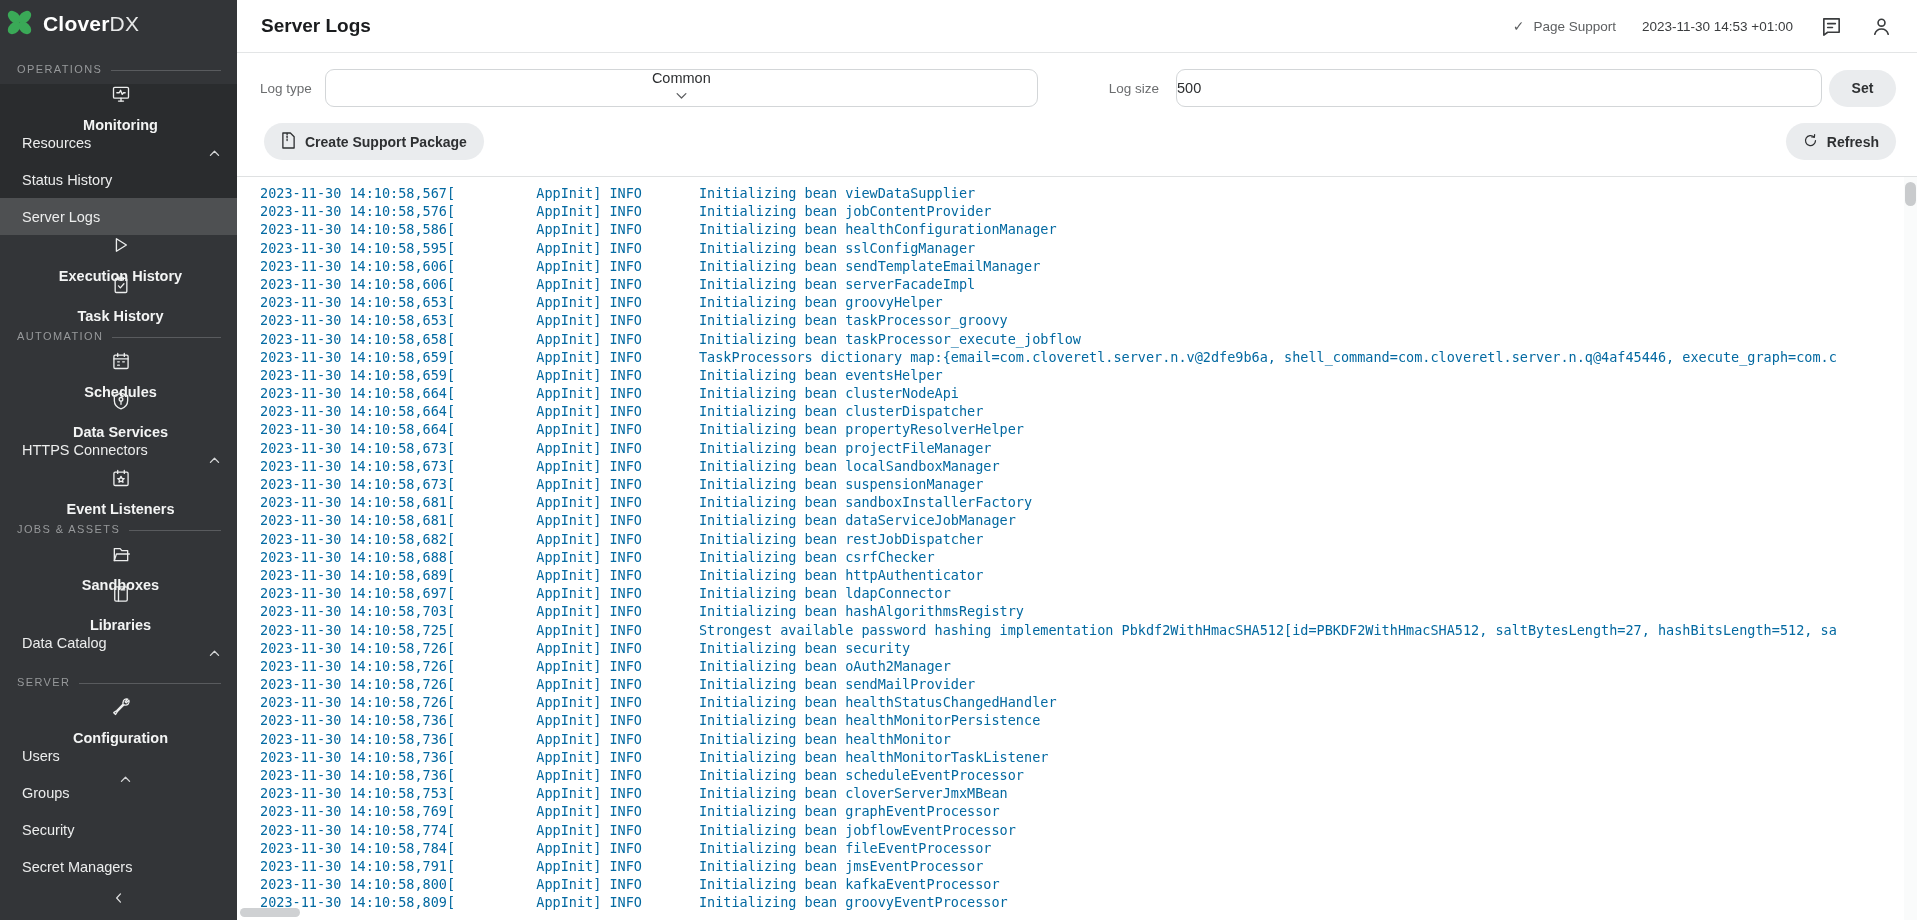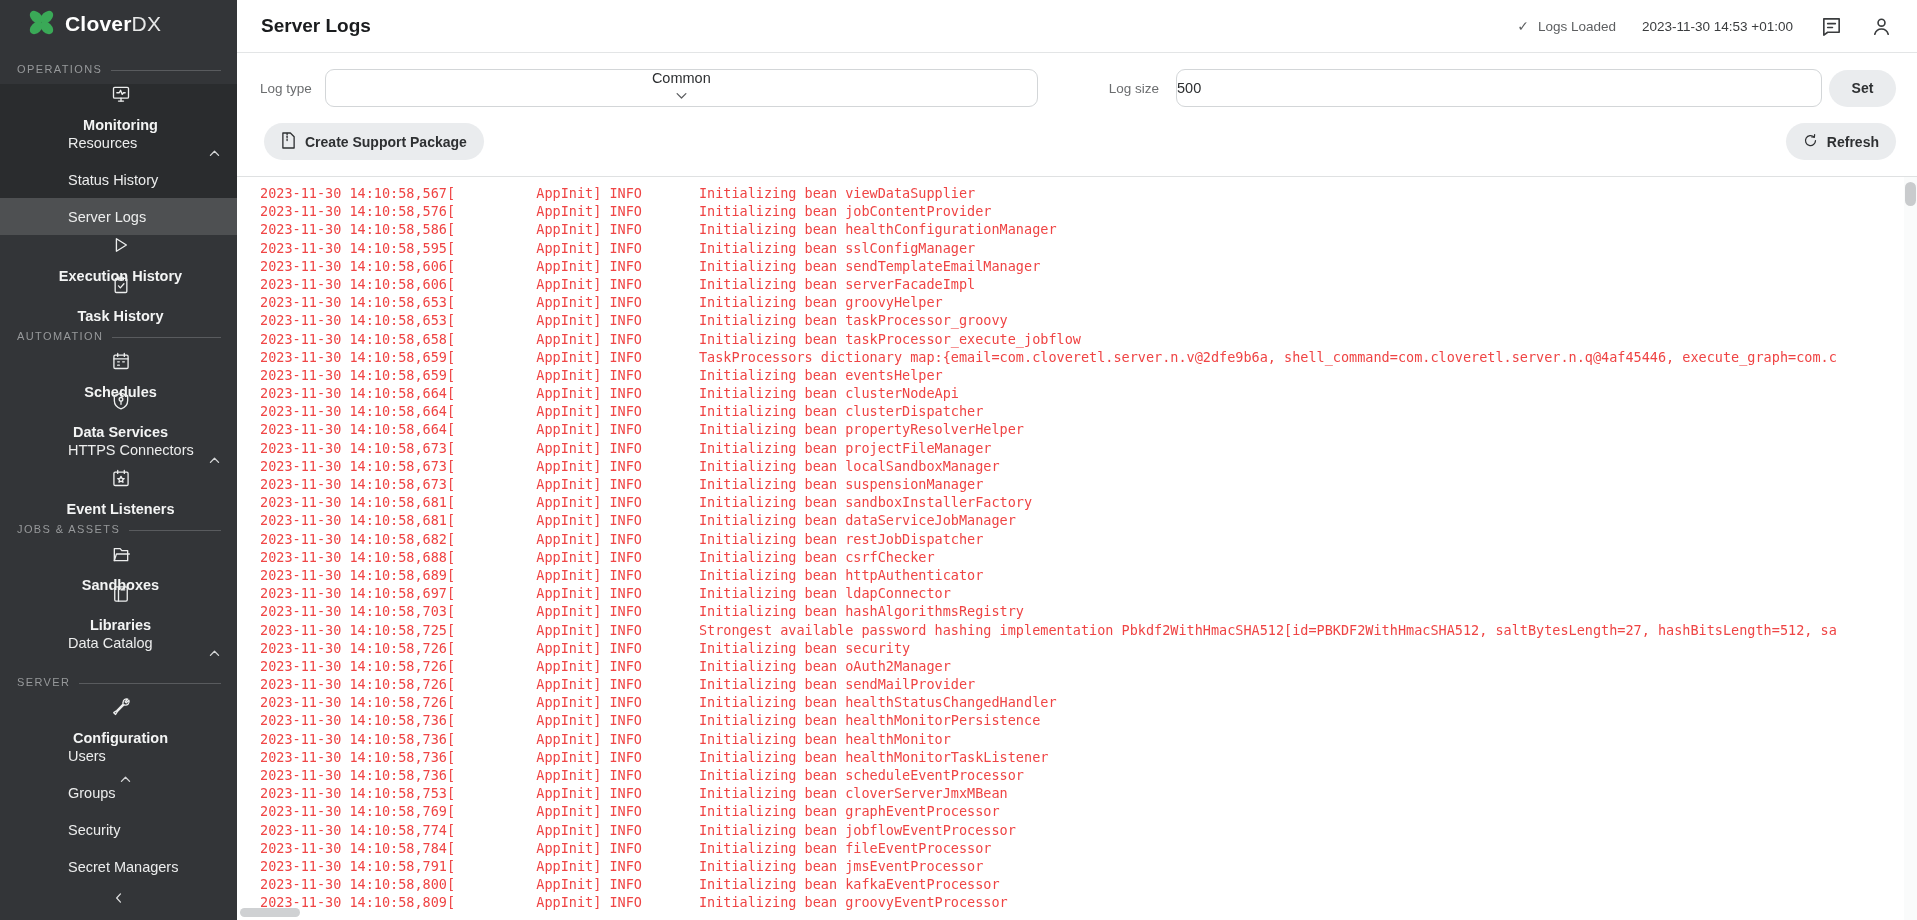--- a/index.html
+++ b/index.html
@@ -4,34 +4,34 @@
 <style>
   * { box-sizing: border-box; }
   html,body { margin:0; padding:0; }
   body {
     width:1917px; height:920px; overflow:hidden;
     font-family:"Liberation Sans", sans-serif;
     background:#ffffff; display:flex;
   }
   
   .sidebar { width:237px; min-width:237px; height:920px; background:#333538; color:#eef0f0; display:flex; flex-direction:column; }
-  .logo-row { height:48px; display:flex; align-items:center; padding-left:28px; gap:10px; flex:none; }
+  .logo-row { height:48px; display:flex; align-items:center; padding-left:6px; gap:10px; flex:none; }
   .logo-text { font-size:21px; color:#ffffff; letter-spacing:.2px; }
   .logo-text b { font-weight:700; }
   .logo-text span.lite { font-weight:400; color:#e7e8e8; }
   .nav { flex:1; overflow:hidden; }
   .section-label { height:36px; display:flex; align-items:center; gap:9px; padding:6px 16px 0 17px; font-size:11px; letter-spacing:1.4px; color:#97999b; font-weight:400; }
   .section-label .rule { flex:1; height:1px; background:#595b5e; margin-top:2px; }
   .nav-item { height:40px; display:flex; align-items:center; gap:13px; padding:0 15px 0 19px; font-size:14.5px; font-weight:600; color:#f3f4f4; cursor:pointer;flex-direction:column; }
   .nav-item .ico { width:20px; height:20px; flex:none; display:flex; align-items:center; justify-content:center; }
   .nav-item .ico svg { display:block; }
   .nav-item .chev { margin-left:auto; display:flex; align-items:center; }
   .nav-item .dot { width:8px; height:8px; border-radius:50%; background:#d98e09; margin-left:auto; }
   .nav-item .dot + .chev { margin-left:10px; }
-  .nav-sub { height:37px; display:flex; align-items:center; padding-left:68px; font-size:14.5px; font-weight:400; color:#eceded; cursor:pointer; }
+  .nav-sub { height:37px; display:flex; align-items:center; padding-left:22px; font-size:14.5px; font-weight:400; color:#eceded; cursor:pointer; }
   .group-active { background:#2a2c2e; }
   .nav-sub.active { background:#4e5052; font-weight:400; }
   .sidebar-footer { flex:none; height:40px; display:flex; align-items:center; justify-content:center; background:#333538; }
   .collapse-btn { width:40px; height:30px; display:flex; align-items:center; justify-content:center; cursor:pointer; }
   
   .main { flex:1; min-width:0; display:flex; flex-direction:column; background:#fff; }
   .page-header { height:53px; flex:none; border-bottom:1px solid #e3e5e6; display:flex; align-items:center; padding:0 24px 0 24px; }
   .page-title { font-size:19px; font-weight:700; color:#1a1c1e; }
   .header-right { margin-left:auto; display:flex; align-items:center; gap:26px; }
   .status-loaded { display:flex; align-items:center; gap:9px; font-size:13.5px; color:#5d5f61; }
@@ -44,21 +44,21 @@
   .select { width:713px; height:38px; border:1px solid #d3d6d8; border-radius:9px; display:flex; align-items:center; justify-content:space-between; padding:0 17px; margin-left:13px; font-size:14.5px; color:#2d2f31; background:#fff; cursor:pointer;flex-direction:column; }
   .logsize-label { margin-left:auto;padding-left:44px; }
   .input { width:646px; height:38px; border:1px solid #d3d6d8; border-radius:9px; padding:0 0; margin-left:17px; font-size:14.5px; color:#2d2f31; font-family:"Liberation Sans",sans-serif; outline:none; }
   .btn { height:37px; border:none; border-radius:19px; background:#eaecee; display:inline-flex; align-items:center; gap:9px; padding:0 17px; font-size:14px; font-weight:700; color:#2e3032; font-family:"Liberation Sans",sans-serif; cursor:pointer; white-space:nowrap; }
   .set-btn { margin-left:7px; min-width:67px; justify-content:center; }
   
   .toolbar-row { flex:none; display:flex; padding:7px 21px 16px 27px; border-bottom:1px solid #dfe1e2; }
   .refresh-btn { margin-left:auto; }
   
   .log-area { flex:1; position:relative; overflow:hidden; }
-  .log-lines { position:absolute; top:7px; left:23px; right:16px; font-family:"DejaVu Sans Mono", monospace; font-size:13.5px; line-height:18.2px; color:#ef4444; white-space:pre; }
+  .log-lines { position:absolute; top:7px; left:23px; right:16px; font-family:"DejaVu Sans Mono", monospace; font-size:13.5px; line-height:18.2px; color:#0369a1; white-space:pre; }
   .log-line { height:18.2px; white-space:pre; }
   .v-scroll { position:absolute; top:0; right:0; width:13px; height:100%; background:#fafbfb; }
   .v-thumb { position:absolute; top:5px; left:1px; width:11px; height:24px; border-radius:6px; background:#c9cbcd; cursor:pointer; }
   .h-thumb { position:absolute; bottom:3px; left:3px; width:60px; height:9px; border-radius:5px; background:#cfd1d3; cursor:pointer; }
 </style>
 </head>
 <body>
 
 <aside class="sidebar">
   <div class="logo-row">
@@ -260,21 +260,21 @@
   </div>
 </aside>
 
 <div class="main">
 
   <div class="page-header">
     <div class="page-title">Server Logs</div>
     <div class="header-right">
       <div class="status-loaded">
         <span class="check">✓</span>
-        <span>Logs Loaded</span>
+        <span>Page Support</span>
       </div>
       <div class="timestamp">2023-11-30 14:53 +01:00</div>
       <div class="hicon">
         <svg width="23" height="23" viewBox="0 0 24 24" fill="none" stroke="#3a3c3e" stroke-width="1.7" stroke-linecap="round" stroke-linejoin="round">
           <path d="M4 4h16v14H8l-4 3z"></path>
             <line x1="8" y1="9" x2="16" y2="9"></line>
             <line x1="8" y1="13" x2="13" y2="13"></line>
         </svg>
       </div>
       <div class="hicon">

